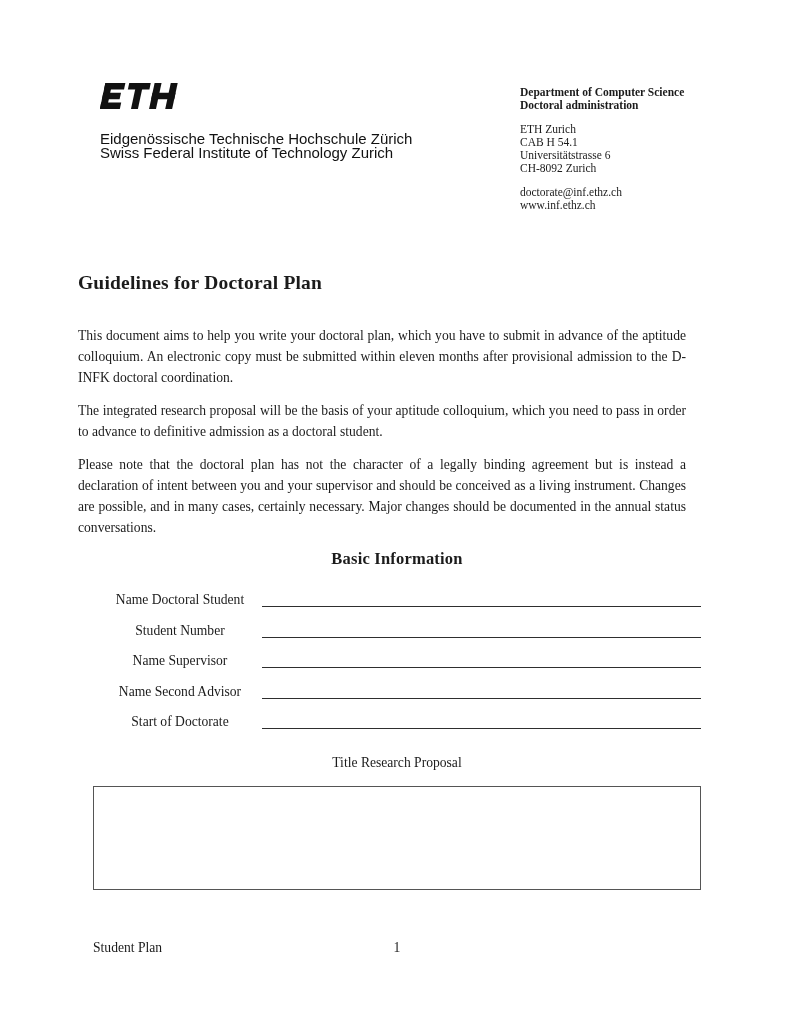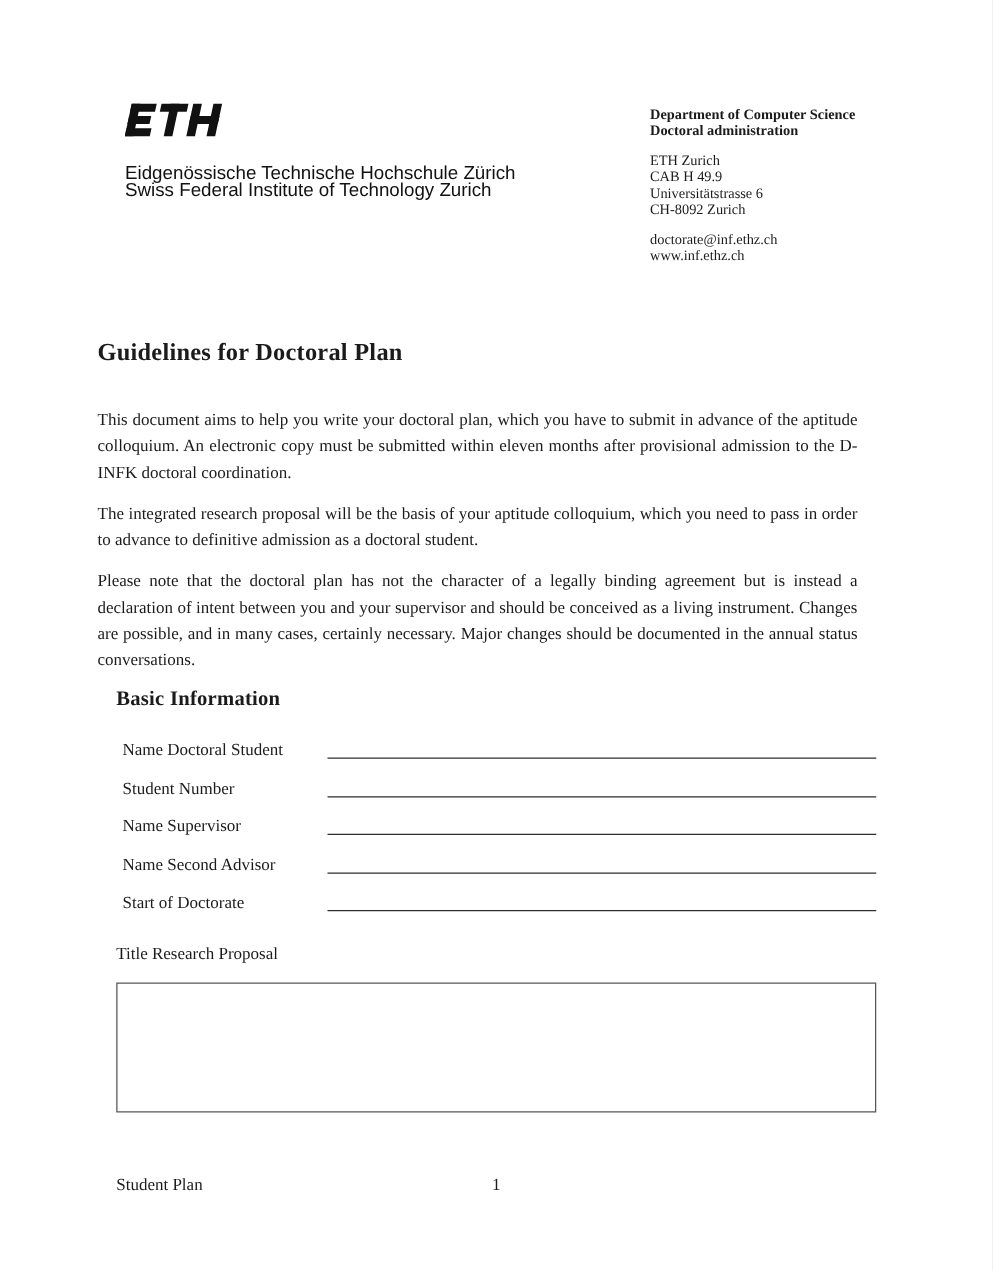--- a/index.html
+++ b/index.html
@@ -46,21 +46,21 @@
     letter-spacing: 0.2px;
   }
   .para {
     font-size: 13.6px;
     line-height: 21px;
     text-align: justify;
     margin-bottom: 12px;
   }
 
   
-  .form-section { position: absolute; left: 93px; top: 549px; width: 608px; }
+  .form-section { position: absolute; left: 93px; top: 549px; width: 608px; text-align: center; }
   .section-heading {
     font-size: 16.5px;
     font-weight: bold;
     margin-bottom: 21px;
     letter-spacing: 0.2px;
   }
   .field-row {
     display: flex;
     align-items: baseline;
     height: 30.5px;
@@ -128,21 +128,21 @@
       <div>Eidgenössische Technische Hochschule Zürich</div>
       <div>Swiss Federal Institute of Technology Zurich</div>
     </div>
   </div>
 
   <div class="contact-block">
     <div class="bold-line">Department of Computer Science</div>
     <div class="bold-line">Doctoral administration</div>
     <div class="contact-gap"></div>
     <div>ETH Zurich</div>
-    <div>CAB H 49.9</div>
+    <div>CAB H 54.1</div>
     <div>Universitätstrasse 6</div>
     <div>CH-8092 Zurich</div>
     <div class="contact-gap"></div>
     <a href="#">doctorate@inf.ethz.ch</a>
     <a href="#">www.inf.ethz.ch</a>
   </div>
 
   <div class="main">
     <div class="doc-title">Guidelines for Doctoral Plan</div>
     <p class="para">This document aims to help you write your doctoral plan, which you have to submit in advance of the aptitude colloquium. An electronic copy must be submitted within eleven months after provisional admission to the D-INFK doctoral coordination.</p>

